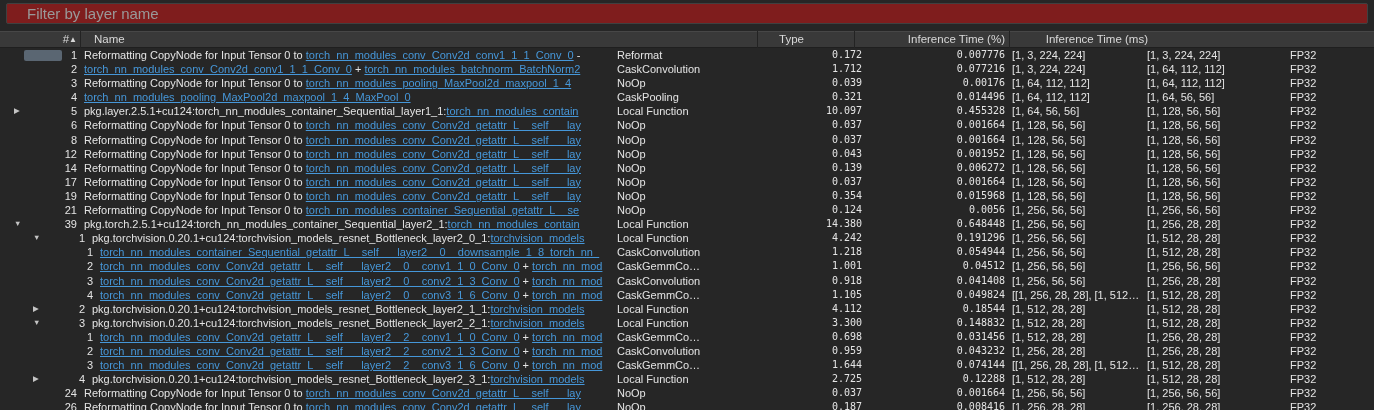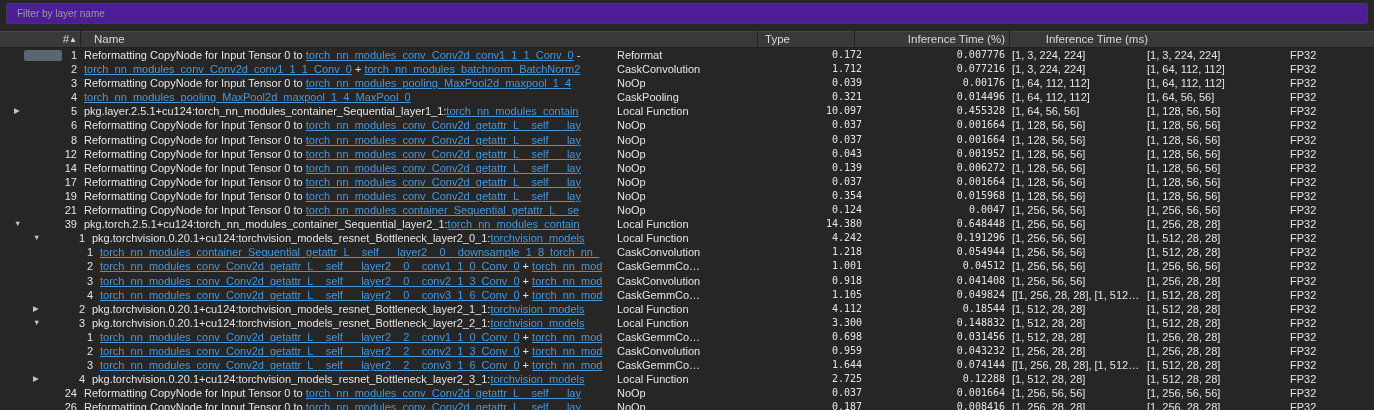--- a/index.html
+++ b/index.html
@@ -6,22 +6,22 @@
   html,body { margin:0; padding:0; }
   body {
     width:1374px; height:410px; overflow:hidden;
     background:#262626;
     font-family:"Liberation Sans", sans-serif;
     position:relative;
   }
   
   .filterbar {
     position:absolute; left:6px; top:3px; width:1362px; height:21px;
-    background:#4c1d95; border:1px solid #404040; border-radius:2px;
-    color:#a0a0a0; font-size:10px; padding:0 10px;
+    background:#7f1d1d; border:1px solid #404040; border-radius:2px;
+    color:#a0a0a0; font-size:15px; padding:0 20px;
     font-family:"Liberation Sans", sans-serif;
     outline:none;
   }
   .filterbar::placeholder { color:#999999; opacity:1; }
   
   .thead {
     position:absolute; top:31px; left:0; width:1374px; height:17px;
     background:#393939; display:flex;
     font-size:11.5px; color:#d9d9d9; line-height:16px;
     box-shadow: inset 0 1px 0 #474747, inset 0 -1px 0 #1f1f1f;
@@ -48,21 +48,21 @@
     position:absolute; top:0; font-size:7.5px; color:#c4c4c4;
     line-height:14.1px;
   }
   .swatch {
     position:absolute; left:24px; top:1.5px; width:38px; height:11px;
     background:#5a6672; border-radius:2px;
   }
   .sort { font-size:8px; position:relative; top:-1px; }
   .hnum { padding-right:3px; text-align:right; }
   .hname { padding-left:13px; }
-  .htype { padding-left:7px; }
+  .htype { padding-left:21px; }
   .hr { text-align:right; }
   .hl { padding-left:4px;margin-top:36px; }
 </style>
 </head>
 <body>
 
 <input class="filterbar" type="text" placeholder="Filter by layer name" style="">
 
 <div class="thead">
   <div class="cell c-num hnum"><span>#</span><span class="sort">▲</span></div>
@@ -183,21 +183,21 @@
       <div class="cell c-ms mono">0.015968</div>
       <div class="cell c-in">[1, 128, 56, 56]</div>
       <div class="cell c-out">[1, 128, 56, 56]</div>
       <div class="cell c-prec">FP32</div>
     </div>
     <div class="row">
       <div class="cell c-num" style="width: 80px;"><span>21</span></div>
       <div class="cell c-name"><span>Reformatting CopyNode for Input Tensor 0 to </span><span class="lnk">torch_nn_modules_container_Sequential_getattr_L__se</span></div>
       <div class="cell c-type">NoOp</div>
       <div class="cell c-pct mono">0.124</div>
-      <div class="cell c-ms mono">0.0047</div>
+      <div class="cell c-ms mono">0.0056</div>
       <div class="cell c-in">[1, 256, 56, 56]</div>
       <div class="cell c-out">[1, 256, 56, 56]</div>
       <div class="cell c-prec">FP32</div>
     </div>
     <div class="row">
       <div class="cell c-num" style="width: 80px;"><span class="arrow" style="left: 14px;">▼</span><span>39</span></div>
       <div class="cell c-name"><span>pkg.torch.2.5.1+cu124:torch_nn_modules_container_Sequential_layer2_1:</span><span class="lnk">torch_nn_modules_contain</span></div>
       <div class="cell c-type">Local Function</div>
       <div class="cell c-pct mono">14.380</div>
       <div class="cell c-ms mono">0.648448</div>

